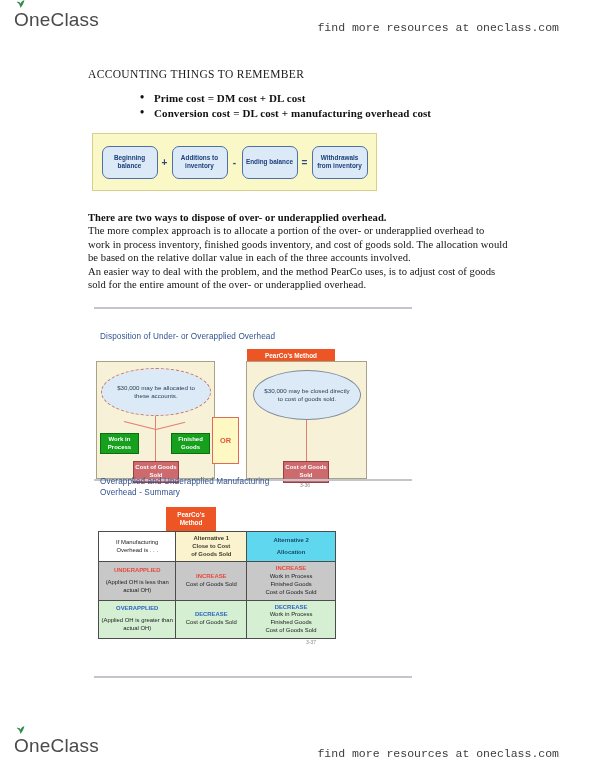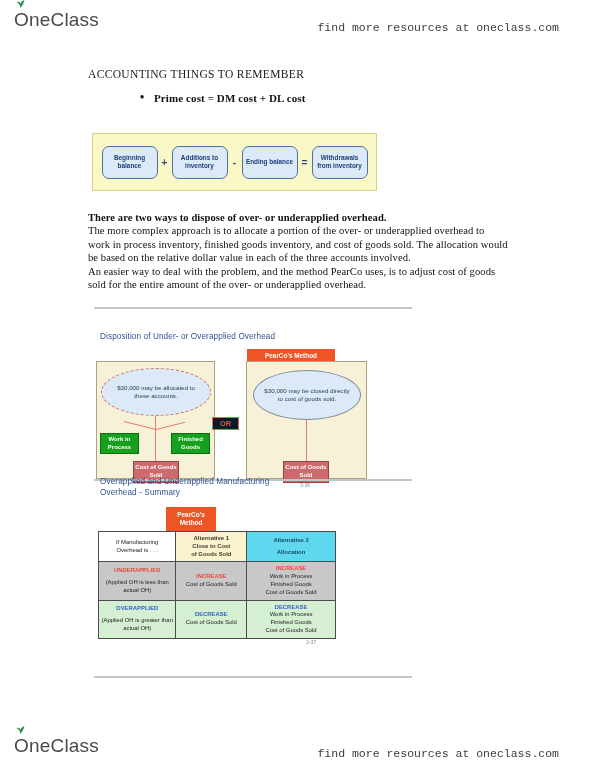--- a/index.html
+++ b/index.html
@@ -147,24 +147,24 @@
     display: flex; align-items: center; justify-content: center;
     text-align: center;
     font-family: "Liberation Sans", sans-serif;
     font-weight: bold; font-size: 6px; line-height: 7.6px;
     color: #ffffff;
   }
   .acctbox.green { background: #17a01d; border: 1px solid #0d6d11; }
   .acctbox.red   { background: #cd6a6e; border: 1px solid #9d3e44; }
   .or-badge {
     position: absolute;
-    background: #0f172a; border: 1px solid #e06a55;
+    background: #fef9c3; border: 1px solid #e06a55;
     color: #e0553d; font-weight: bold;
     font-family: "Liberation Sans", sans-serif;
-    font-size: 7.4px; padding: 1px 7px;
+    font-size: 7.4px; padding: 18px 7px;
     z-index: 5;
   }
   .connector { position: absolute; background: #e0806e; }
   .pagenum {
     position: absolute;
     font-family: "Liberation Sans", sans-serif;
     font-size: 5px; color: #888;
   }
 
   
@@ -212,20 +212,21 @@
     </div>
     <div class="tagline">find more resources at oneclass.com</div>
   </div>
 
   <div class="doc">
 
     <div class="doc-title">ACCOUNTING THINGS TO REMEMBER</div>
 
     <ul class="bullets">
       <li>Prime cost = DM cost + DL cost</li>
+      <li>Conversion cost = DL  cost + manufacturing overhead cost</li>
     </ul>
 
     <div class="slide1">
       <div class="eqrow">
         <div class="eqbox">Beginning balance</div>
         <div class="eqop">+</div>
         <div class="eqbox">Additions to inventory</div>
         <div class="eqop">-</div>
         <div class="eqbox">Ending balance</div>
         <div class="eqop">=</div>

